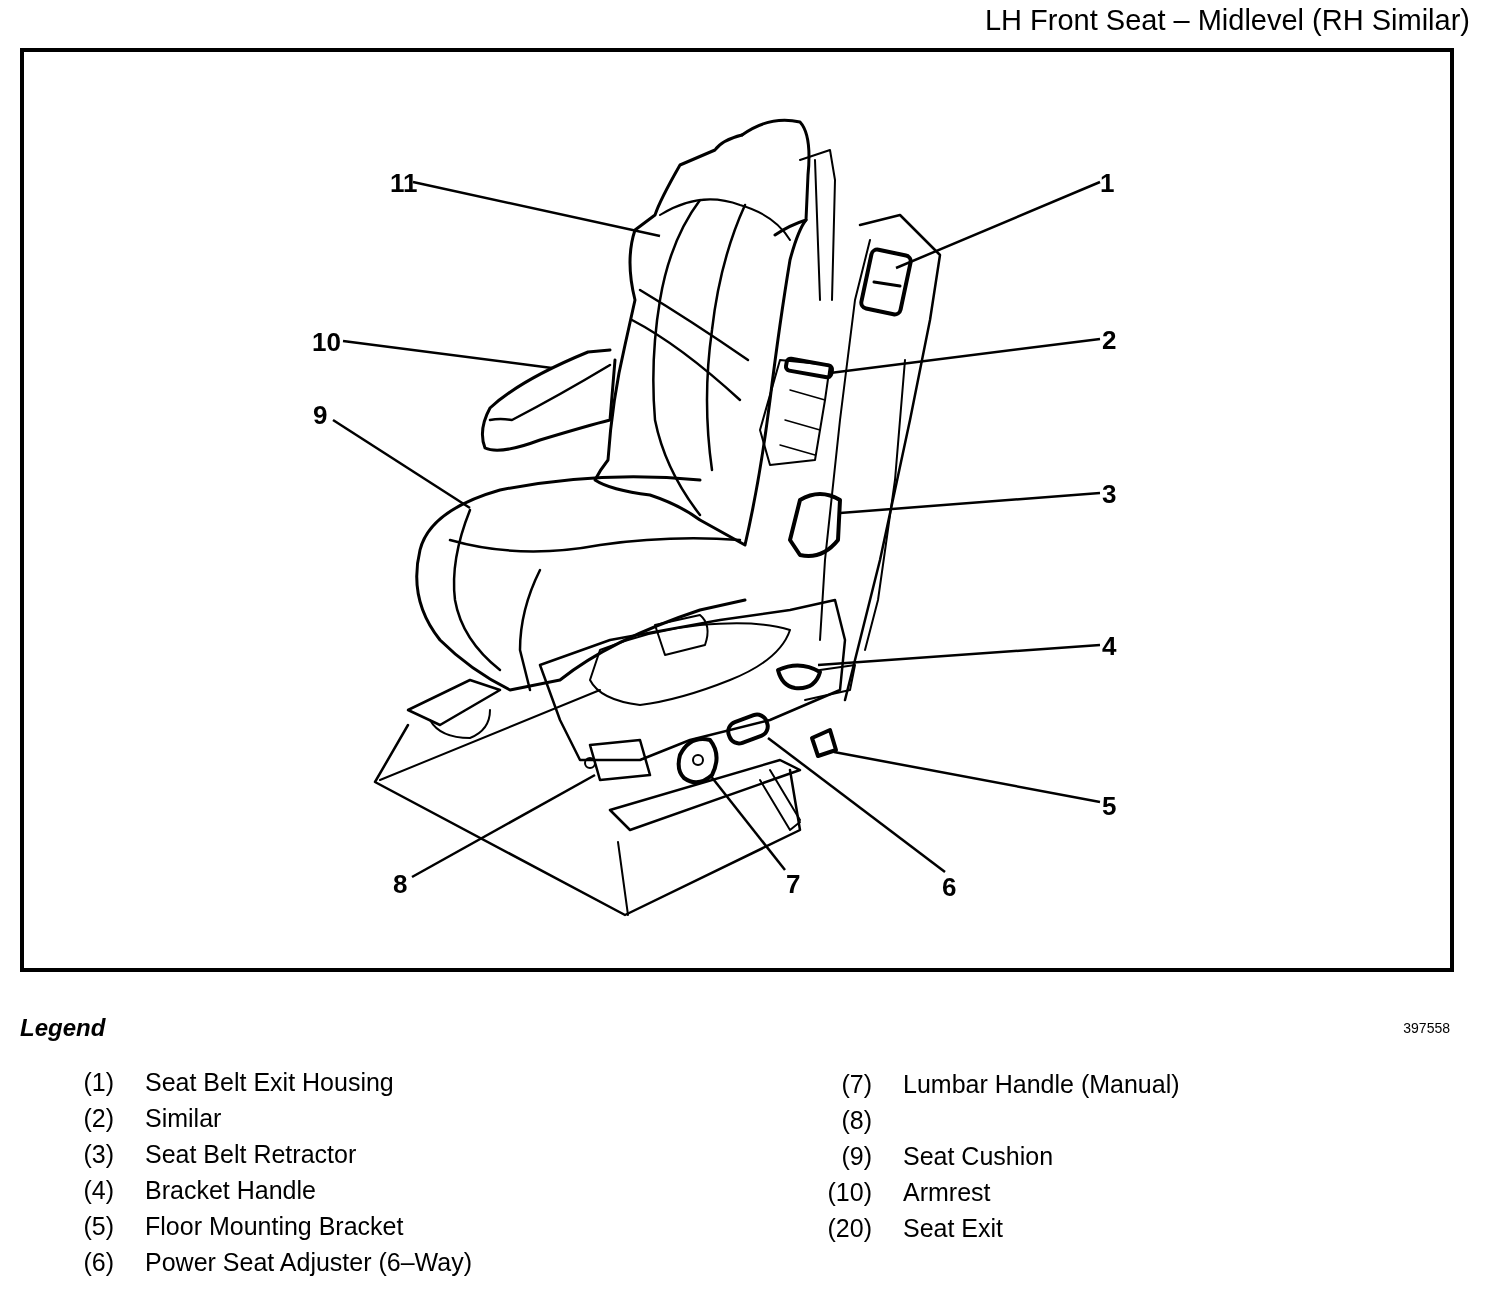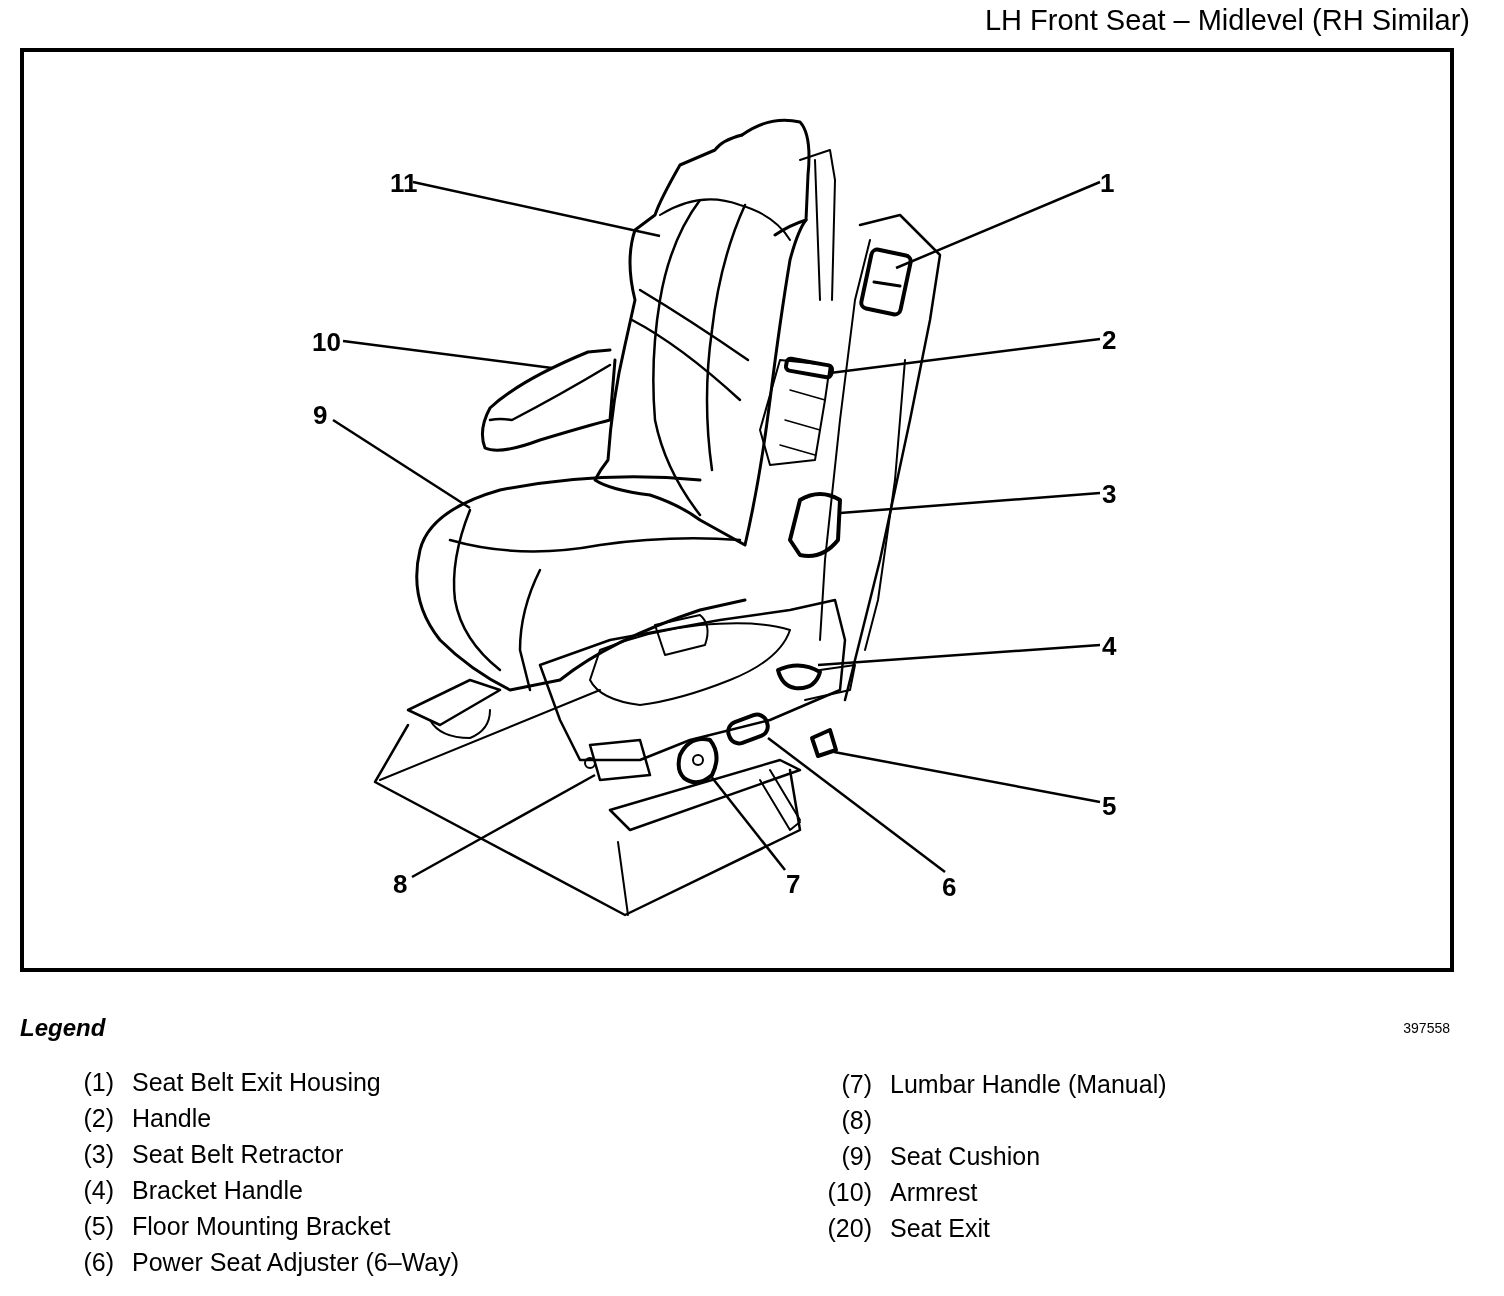--- a/index.html
+++ b/index.html
@@ -13,21 +13,21 @@
                font-size: 14px; margin-top: 42px; }
   svg.diagram { position: absolute; left: 0; top: 0; }
   .callout { font-family: "Liberation Sans", sans-serif; font-size: 26px; font-weight: bold; fill: #000; }
   .legend-heading { position: absolute; left: 20px; top: 1014px; font-size: 24px; font-weight: bold; font-style: italic; }
   .legend-col { position: absolute; font-size: 25px; line-height: 36px; }
   .legend-col.left { left: 60px; top: 1064px; width: 640px; }
   .legend-col.right { left: 800px; top: 1066px; width: 680px; }
   .legend-item { display: flex; align-items: flex-start; }
   .legend-num { width: 72px; text-align: right; padding-right: 18px; flex: none; box-sizing: border-box; }
   .legend-col.right .legend-num { width: 90px; }
-  .legend-label { flex: 1; }
+  .legend-label { flex: 1; margin-left: 13px; }
 </style>
 </head>
 <body>
 
 <div class="title">LH Front Seat – Midlevel (RH Similar)</div>
 
 <div class="frame"></div>
 
 <svg class="diagram" width="1504" height="1000" viewBox="0 0 1504 1000">
   <g fill="none" stroke="#000" stroke-width="3" stroke-linejoin="round" stroke-linecap="round">
@@ -120,21 +120,21 @@
 
 <div class="legend-heading">Legend</div>
 
 <div class="legend-col left">
   <div class="legend-item">
     <span class="legend-num">(1)</span>
     <span class="legend-label">Seat Belt Exit Housing</span>
   </div>
   <div class="legend-item">
     <span class="legend-num">(2)</span>
-    <span class="legend-label">Handle</span>
+    <span class="legend-label">Similar</span>
   </div>
   <div class="legend-item">
     <span class="legend-num">(3)</span>
     <span class="legend-label">Seat Belt Retractor</span>
   </div>
   <div class="legend-item">
     <span class="legend-num">(4)</span>
     <span class="legend-label">Bracket Handle</span>
   </div>
   <div class="legend-item">

